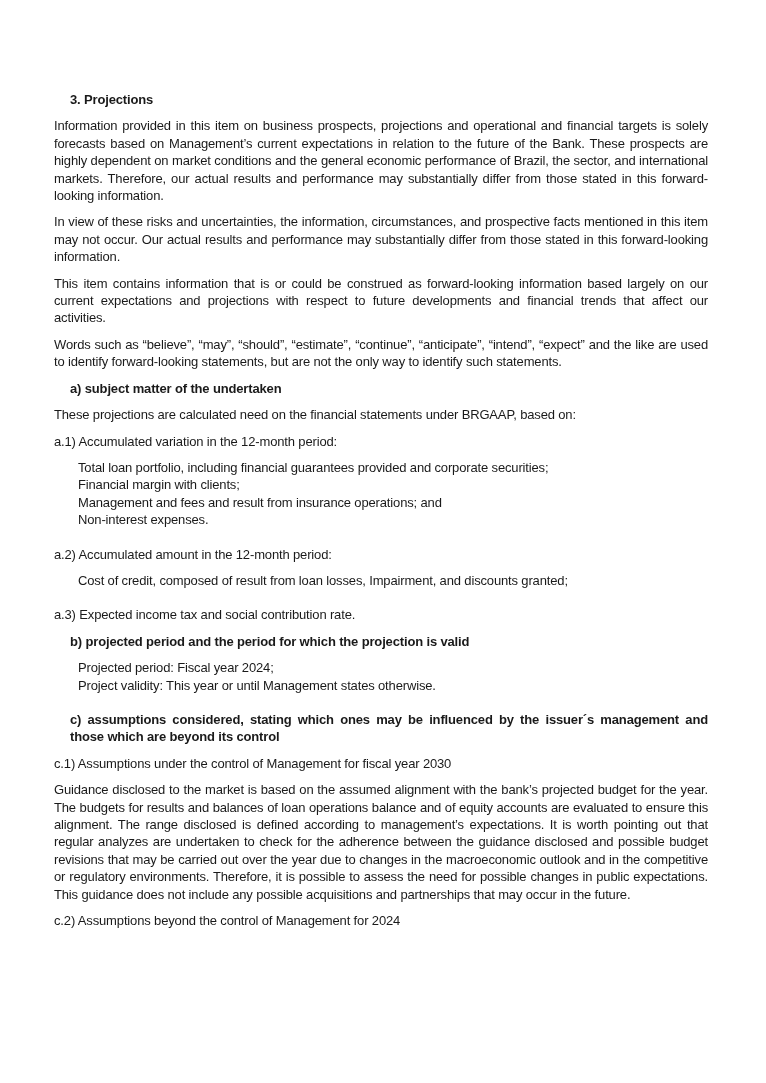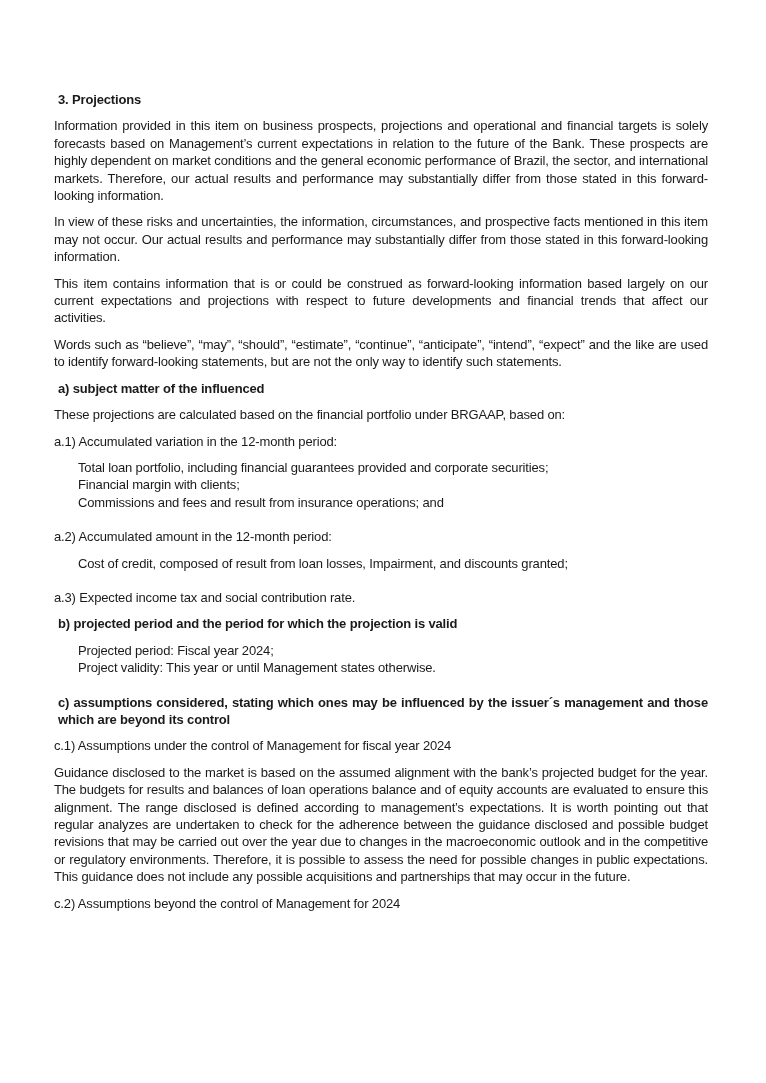--- a/index.html
+++ b/index.html
@@ -2,60 +2,61 @@
 <html><head>
   <meta charset="utf-8">
   <style>
     html, body { margin: 0; padding: 0; background: #ffffff; }
     body { width: 766px; height: 1083px; position: relative; overflow: hidden; }
     .page {
       position: absolute; left: 54px; top: 91px; width: 654px;
       font-family: "Liberation Sans", sans-serif; font-size: 13px; line-height: 17.4px;
       color: #1a1a1a; letter-spacing: -0.15px;
     }
-    .h { font-weight: bold; margin: 0 0 9px 4px; }
+    .h { font-weight: bold; margin: 0 0 9px 16px; }
     p { margin: 0 0 9px 0; text-align: justify; }
     .plain { text-align: left; }
     .indent { padding-left: 24px; margin: 0 0 9px 0; }
     .indent div { text-align: left; }
     .gap-after { margin-bottom: 17px; }
   </style>
 </head>
 <body>
 
 <div class="page">
   <div class="h">3. Projections</div>
 
   <p>Information provided in this item on business prospects, projections and operational and financial targets is solely forecasts based on Management’s current expectations in relation to the future of the Bank. These prospects are highly dependent on market conditions and the general economic performance of Brazil, the sector, and international markets. Therefore, our actual results and performance may substantially differ from those stated in this forward-looking information.</p>
   <p>In view of these risks and uncertainties, the information, circumstances, and prospective facts mentioned in this item may not occur. Our actual results and performance may substantially differ from those stated in this forward-looking information.</p>
   <p>This item contains information that is or could be construed as forward-looking information based largely on our current expectations and projections with respect to future developments and financial trends that affect our activities.</p>
   <p>Words such as “believe”, “may”, “should”, “estimate”, “continue”, “anticipate”, “intend”, “expect” and the like are used to identify forward-looking statements, but are not the only way to identify such statements.</p>
 
-  <div class="h">a) subject matter of the influenced</div>
-  <p class="plain">These projections are calculated based on the financial portfolio under BRGAAP, based on:</p>
+  <div class="h">a) subject matter of the undertaken</div>
+  <p class="plain">These projections are calculated need on the financial statements under BRGAAP, based on:</p>
 
   <p class="plain">a.1) Accumulated variation in the 12-month period:</p>
   <div class="indent gap-after">
     <div>Total loan portfolio, including financial guarantees provided and corporate securities;</div>
     <div>Financial margin with clients;</div>
-    <div>Commissions and fees and result from insurance operations; and</div>
+    <div>Management and fees and result from insurance operations; and</div>
+    <div>Non-interest expenses.</div>
   </div>
 
   <p class="plain">a.2) Accumulated amount in the 12-month period:</p>
   <div class="indent gap-after">
     <div>Cost of credit, composed of result from loan losses, Impairment, and discounts granted;</div>
   </div>
 
   <p class="plain">a.3) Expected income tax and social contribution rate.</p>
 
   <div class="h">b) projected period and the period for which the projection is valid</div>
   <div class="indent gap-after">
     <div>Projected period: Fiscal year 2024;</div>
     <div>Project validity: This year or until Management states otherwise.</div>
   </div>
 
   <div class="h" style="text-align: justify;">c) assumptions considered, stating which ones may be influenced by the issuer´s management and those which are beyond its control</div>
 
-  <p class="plain">c.1) Assumptions under the control of Management for fiscal year 2024</p>
+  <p class="plain">c.1) Assumptions under the control of Management for fiscal year 2030</p>
   <p>Guidance disclosed to the market is based on the assumed alignment with the bank’s projected budget for the year. The budgets for results and balances of loan operations balance and of equity accounts are evaluated to ensure this alignment. The range disclosed is defined according to management’s expectations. It is worth pointing out that regular analyzes are undertaken to check for the adherence between the guidance disclosed and possible budget revisions that may be carried out over the year due to changes in the macroeconomic outlook and in the competitive or regulatory environments. Therefore, it is possible to assess the need for possible changes in public expectations. This guidance does not include any possible acquisitions and partnerships that may occur in the future.</p>
 
   <p class="plain">c.2) Assumptions beyond the control of Management for 2024</p>
 </div>
 
 </body></html>

